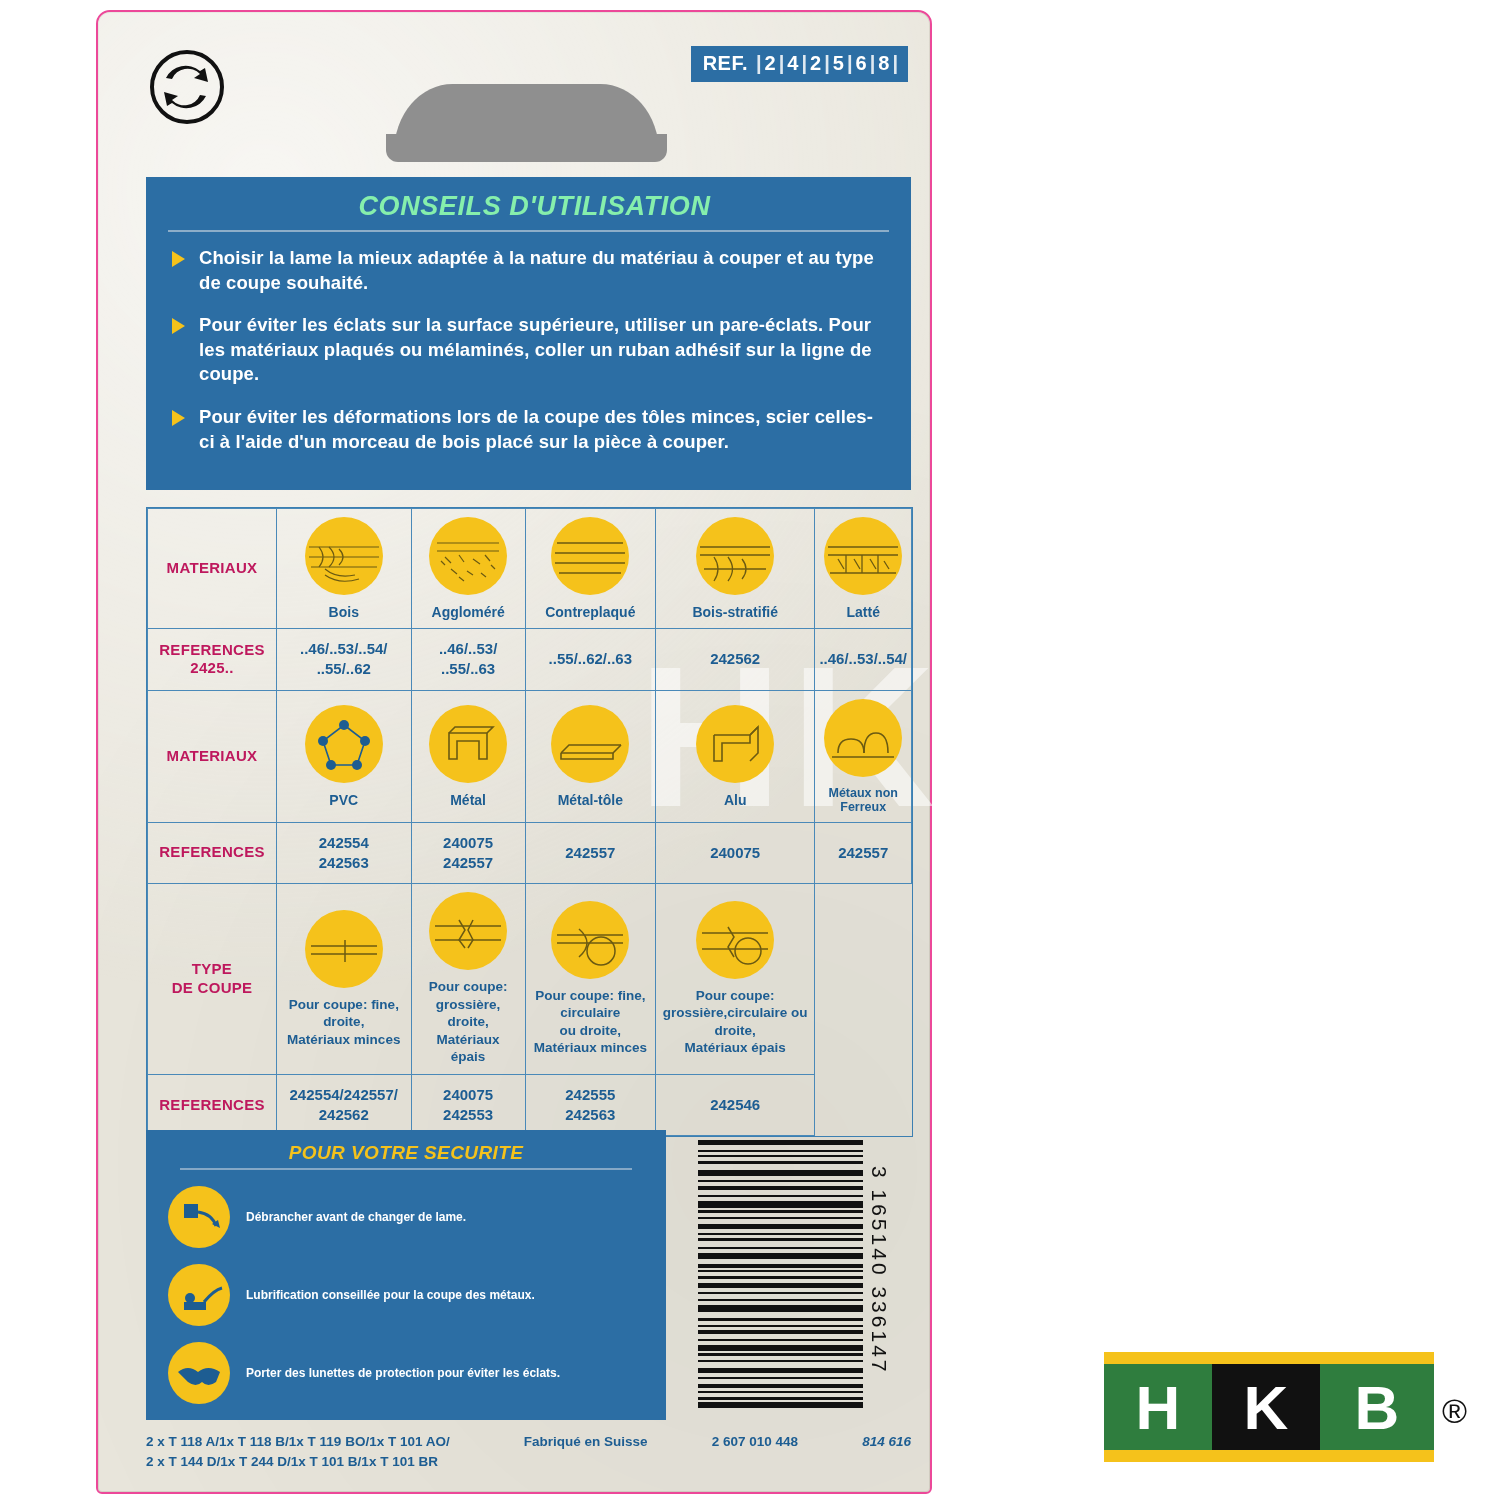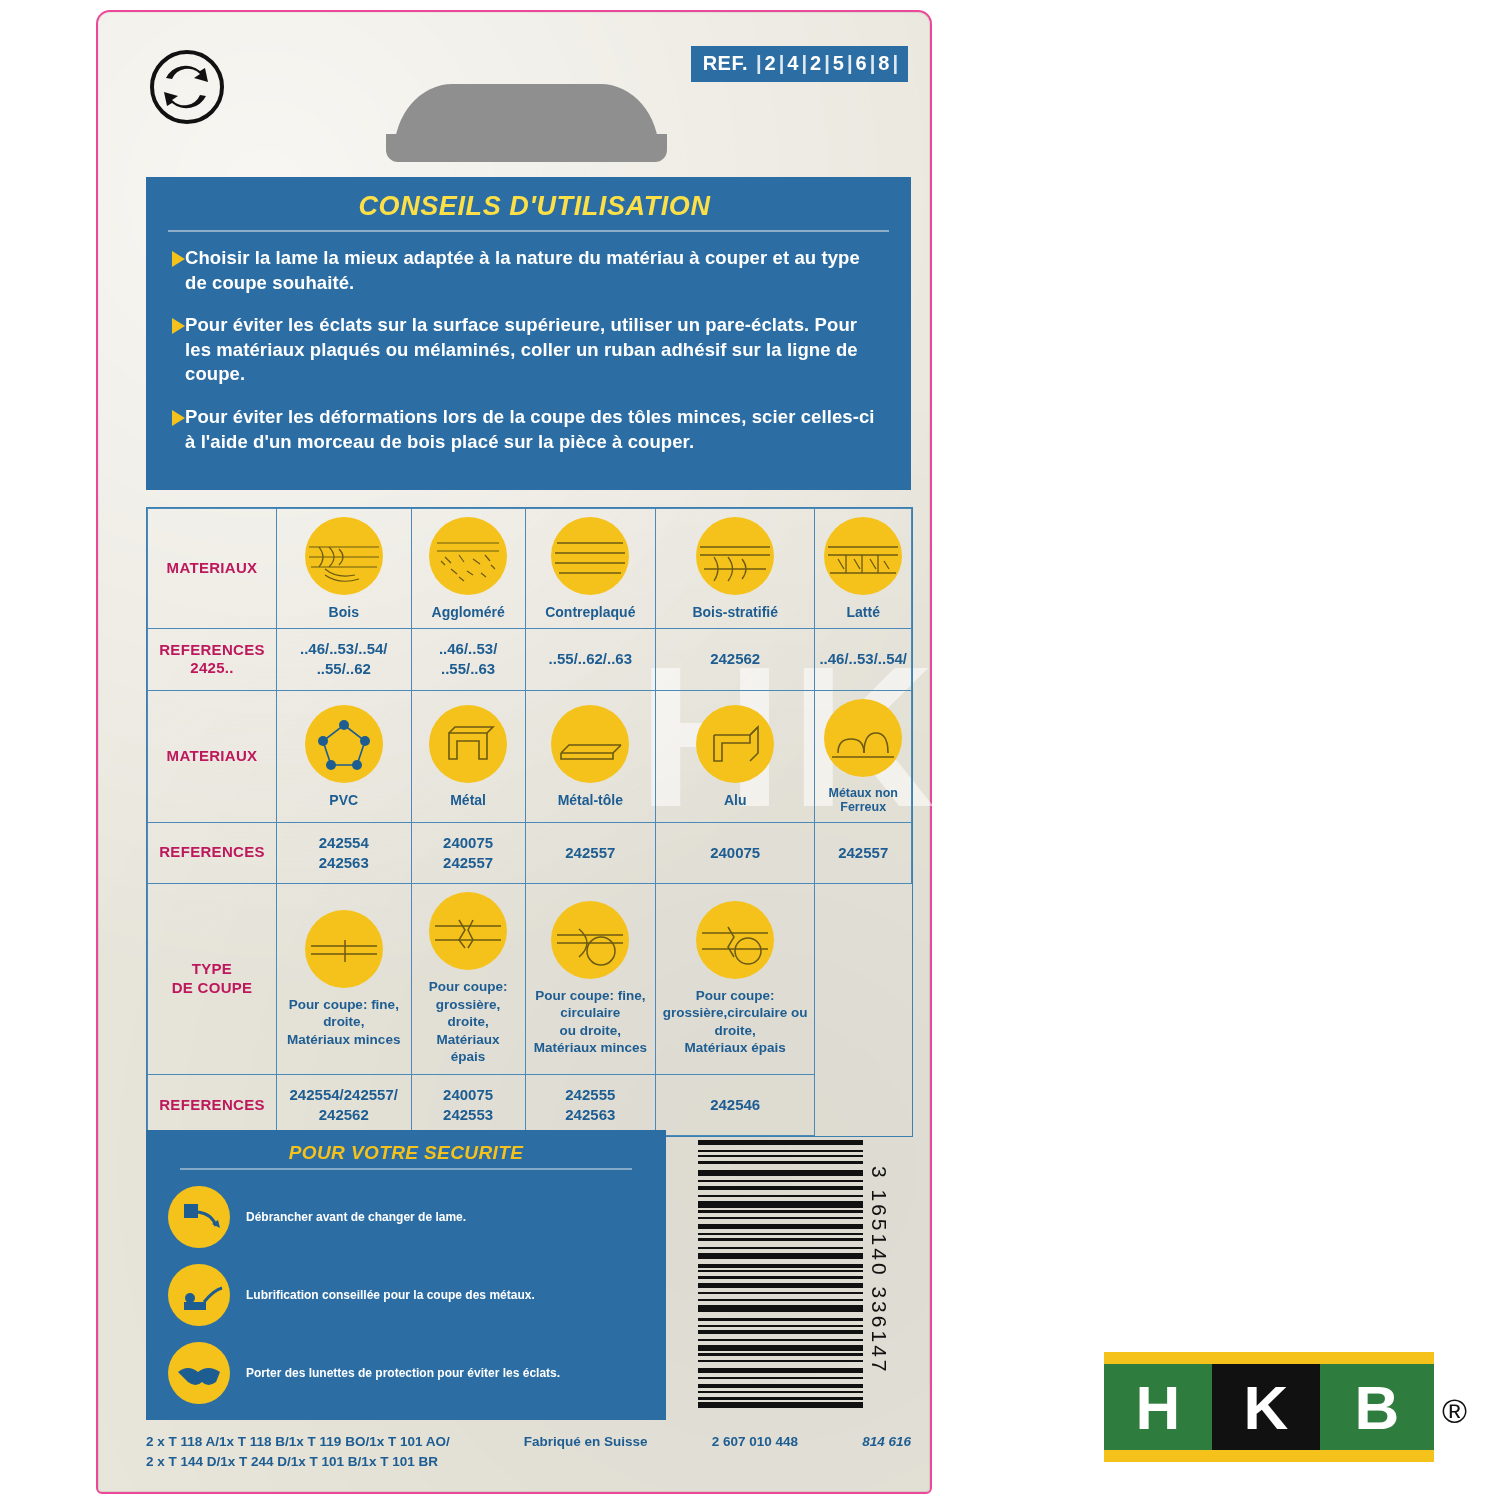--- a/index.html
+++ b/index.html
@@ -50,25 +50,25 @@
   .refdigits i{font-style:normal;opacity:.85;}
 
   
   .advice{
     position:absolute;left:48px;top:165px;width:765px;
     background:#2c6ea4;
     color:#ffffff;
     padding:0 0 18px 0;
   }
   .advice-title{
-    text-align:center;color:#fde047;font-weight:bold;font-style:italic;
+    text-align:center;color:#86efac;font-weight:bold;font-style:italic;
     font-size:27px;letter-spacing:.6px;padding:14px 0 8px 0;margin-left:12px;
   }
   .advice-rule{height:2px;background:#cfd9e2;margin:0 22px 14px 22px;opacity:.6;}
-  .tip{display:flex;padding:0 26px 18px 26px;}
+  .tip{display:flex;gap:14px;padding:0 26px 18px 26px;}
   .tri{width:0;height:0;border-left:13px solid #f5c21b;border-top:8px solid transparent;border-bottom:8px solid transparent;margin-top:5px;flex:0 0 auto;}
   .tip p{margin:0;font-size:18.5px;line-height:1.33;font-weight:bold;letter-spacing:.1px;}
 
   
   .tbl{
     position:absolute;left:48px;top:495px;width:765px;
     border:1px solid #3c7fb1;
     border-collapse:collapse;
   }
   .tbl table{width:100%;border-collapse:collapse;}

